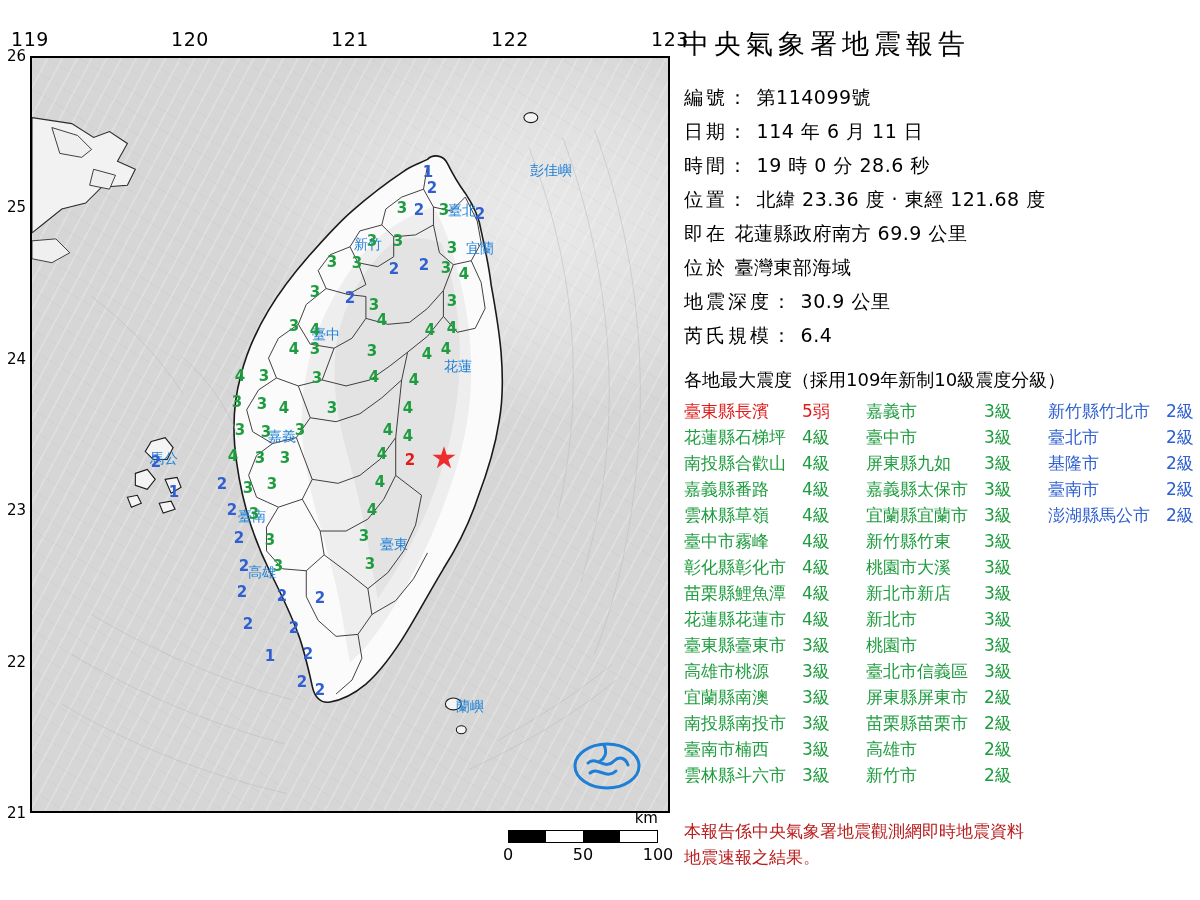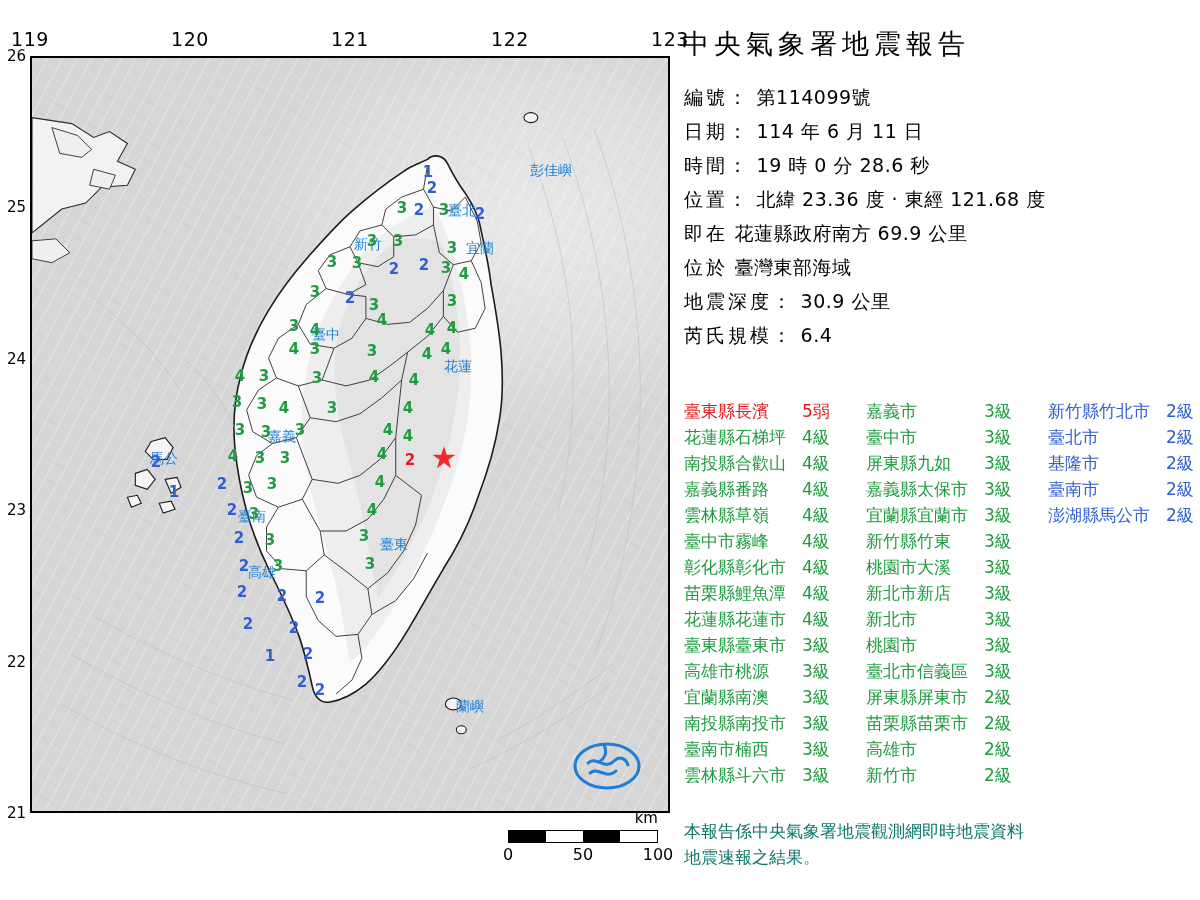--- a/index.html
+++ b/index.html
@@ -205,21 +205,21 @@
   .int-row .place { width: 118px; }
   .int-row .lvl { width: 54px; text-align: left; }
   .c-red   { color: #e01b1b; }
   .c-green { color: #1f9c3f; }
   .c-blue  { color: #2f5fd0; }
   #footnote {
     position: absolute;
     left: 2px; top: 818px;
     font-size: 17px;
     line-height: 26px;
-    color: #0f766e;
+    color: #b91c1c;
     white-space: nowrap;
   }
 </style>
 </head>
 <body>
 
 <div id="page">
 
   <div id="map-panel">
 
@@ -439,20 +439,21 @@
     <div id="meta">
         <div class="meta-row"><span class="lbl">編號：</span><span class="val"> 第114099號</span></div>
         <div class="meta-row"><span class="lbl">日期：</span><span class="val"> 114 年 6 月 11 日</span></div>
         <div class="meta-row"><span class="lbl">時間：</span><span class="val"> 19 時 0 分 28.6 秒</span></div>
         <div class="meta-row"><span class="lbl">位置：</span><span class="val"> 北緯 23.36 度 · 東經 121.68 度</span></div>
         <div class="meta-row"><span class="lbl">即在</span><span class="val"> 花蓮縣政府南方 69.9 公里</span></div>
         <div class="meta-row"><span class="lbl">位於</span><span class="val"> 臺灣東部海域</span></div>
         <div class="meta-row"><span class="lbl">地震深度：</span><span class="val"> 30.9 公里</span></div>
         <div class="meta-row"><span class="lbl">芮氏規模：</span><span class="val"> 6.4</span></div>
       </div>
+    <div id="intensity-heading">各地最大震度（採用109年新制10級震度分級）</div>
     <div id="intensity-table">
       <div class="int-cols">
           <div class="int-col">
             <div class="int-row">
               <span class="place c-red">臺東縣長濱</span>
               <span class="lvl c-red">5弱</span>
             </div>
             <div class="int-row">
               <span class="place c-green">花蓮縣石梯坪</span>
               <span class="lvl c-green">4級</span>

